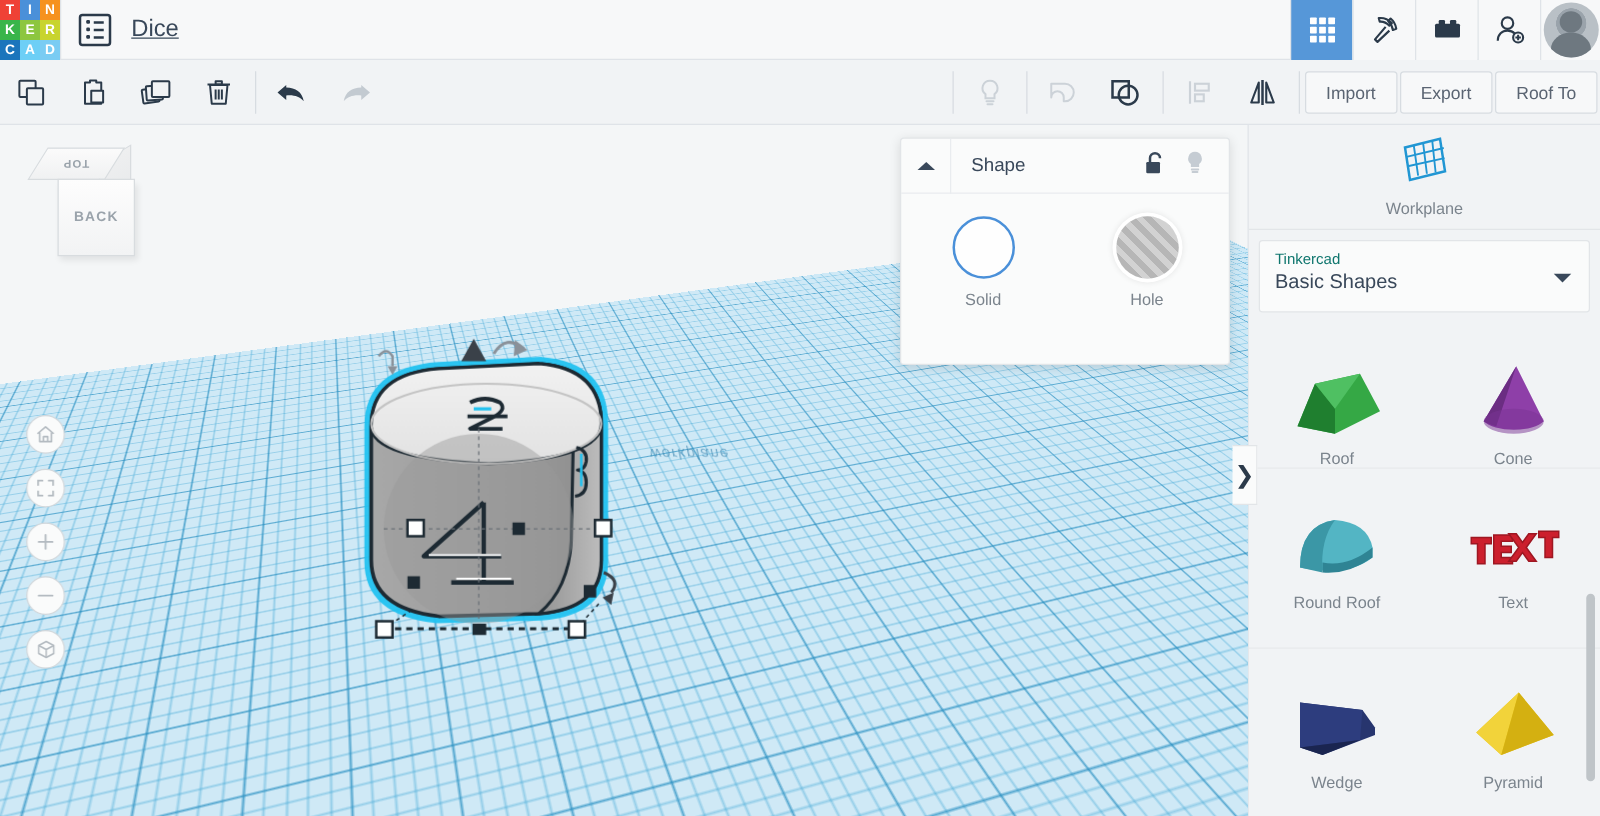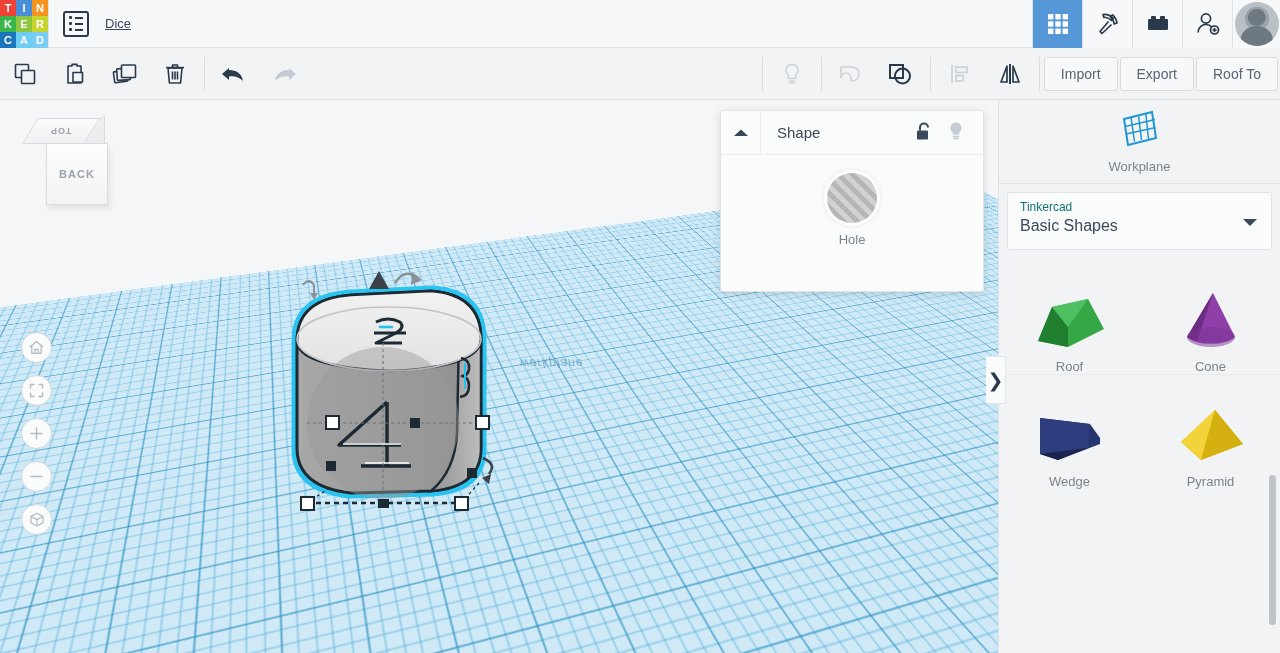--- a/index.html
+++ b/index.html
@@ -33,21 +33,21 @@
   #doc-menu-icon {
     width: 26px; height: 26px; margin-left: 14px;
     border: 2px solid #2b3a4a; border-radius: 3px;
     display: flex; flex-direction: column; justify-content: center;
     gap: 3px; padding: 3px 4px;
   }
   .dm-row { display: flex; align-items: center; gap: 3px; }
   .dm-dot { width: 3px; height: 3px; background: #2b3a4a; border-radius: 1px; }
   .dm-line { flex: 1; height: 2px; background: #2b3a4a; }
   #doc-title {
-    margin-left: 16px; font-size: 13px; color: #39485a; font-weight: normal; text-decoration: underline;
+    margin-left: 16px; font-size: 19px; color: #39485a; font-weight: normal; text-decoration: underline;
   }
   #header-right { margin-left: auto; display: flex; height: 48px; align-items: stretch; }
   .hdr-btn {
     width: 50px; height: 48px; display: flex; align-items: center; justify-content: center;
     border-left: 1px solid #dfe3e8; background: #f7f8f9;
   }
   .hdr-btn.active { background: #5697d8; }
   #avatar-wrap {
     width: 48px; height: 48px; border-left: 1px solid #dfe3e8;
     display: flex; align-items: center; justify-content: center; background:#f7f8f9;
@@ -542,20 +542,24 @@
         <span>
           <svg width="18" height="20" viewBox="0 0 18 20">
             <path d="M9 1.5 a5.4 5.4 0 0 1 3.3 9.7 v2.4 H5.7 v-2.4 A5.4 5.4 0 0 1 9 1.5 Z" fill="#c5ccd3"></path>
             <path d="M6.4 15.6 h5.2 M7 17.6 h4" stroke="#c5ccd3" stroke-width="1.5" stroke-linecap="round"></path>
           </svg>
         </span>
       </div>
     </div>
     <div id="sp-body">
       <div class="sp-opt">
+        <div id="solid-swatch"></div>
+        <div class="sp-label">Solid</div>
+      </div>
+      <div class="sp-opt">
         <div id="hole-swatch"></div>
         <div class="sp-label">Hole</div>
       </div>
     </div>
   </div>
 
   <div id="sidebar">
     <div id="sb-tools">
       <div class="sb-tool">
         <span>
@@ -591,20 +595,41 @@
         <div class="shape-cell">
           <svg width="84" height="64" viewBox="0 0 84 64">
             <path d="M44 4 L66 48 A26 11 0 0 1 18 48 Z" fill="#8e3fa8"></path>
             <path d="M44 4 L28 52 A26 11 0 0 1 18 48 Z" fill="#6b2d82"></path>
             <ellipse cx="42" cy="48" rx="24" ry="10" fill="#7a3493" opacity="0.5"></ellipse>
           </svg>
           <div class="shape-label">Cone</div>
         </div>
       </div>
 
+      <div class="shape-row">
+        <div class="shape-cell">
+          <svg width="84" height="64" viewBox="0 0 84 64">
+            <path d="M12 50 Q12 16 40 12 Q66 14 70 34 L70 42 Q50 58 12 50 Z" fill="#53b5c4"></path>
+            <path d="M12 50 Q12 16 40 12 Q28 28 30 54 Z" fill="#3b97a6"></path>
+            <path d="M30 54 Q50 56 70 42 L70 34 Q50 50 30 46 Z" fill="#2f8494"></path>
+          </svg>
+          <div class="shape-label">Round Roof</div>
+        </div>
+        <div class="shape-cell">
+          <svg width="84" height="64" viewBox="0 0 84 64">
+            <g fill="#cc1f2d" stroke="#9e1722" stroke-width="1.2">
+              <path d="M8 26 h16 v5 h-5 v16 h-6 V31 H8 Z"></path>
+              <path d="M26 24 h15 v5 h-9 v4 h8 v5 h-8 v4 h9 v5 H26 Z"></path>
+              <path d="M44 23 l5 7 l5 -7 h6 l-8 11 l8 11 h-6 l-5 -7 l-5 7 h-6 l8 -11 l-8 -11 Z"></path>
+              <path d="M62 21 h16 v5 h-5 v16 h-6 V26 h-5 Z"></path>
+            </g>
+          </svg>
+          <div class="shape-label">Text</div>
+        </div>
+      </div>
 
       <div class="shape-row">
         <div class="shape-cell">
           <svg width="84" height="64" viewBox="0 0 84 64">
             <path d="M12 14 L62 20 L72 34 L72 40 L30 56 L12 50 Z" fill="#27356e"></path>
             <path d="M12 14 L62 20 L60 44 L12 50 Z" fill="#2d3d7e"></path>
             <path d="M60 44 L30 56 L12 50 L60 44 Z" fill="#1a2550"></path>
           </svg>
           <div class="shape-label">Wedge</div>
         </div>

